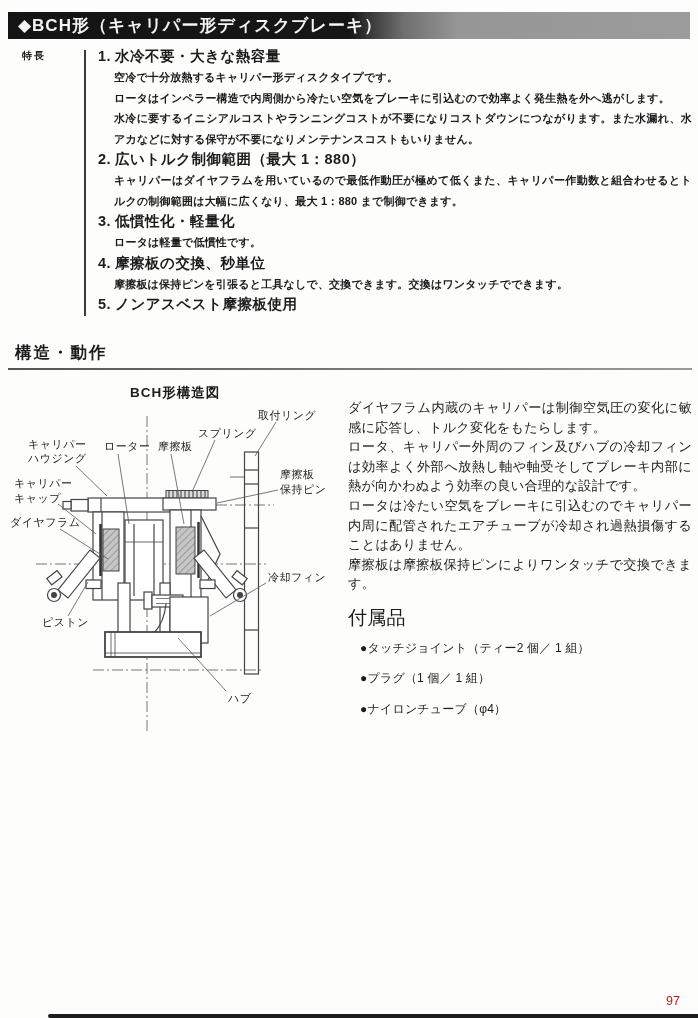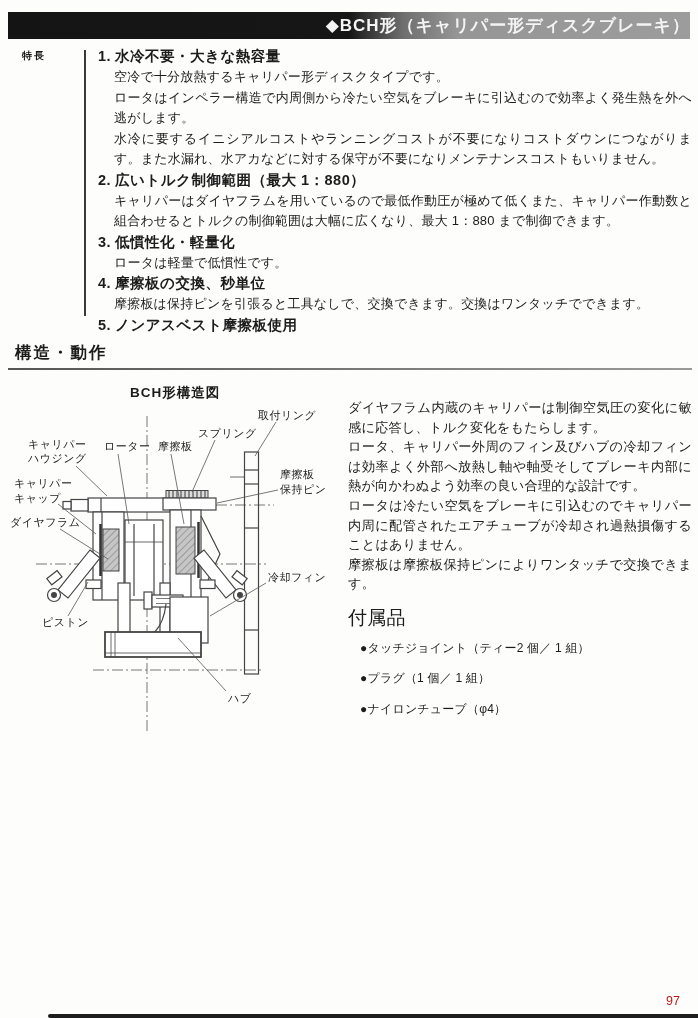--- a/index.html
+++ b/index.html
@@ -12,21 +12,21 @@
     position:relative;
     width:698px;height:1018px;
     margin:0 auto;
     background:#fdfdfc;
     overflow:hidden;
   }
   
   .header-bar{
     position:absolute;left:8px;top:12px;width:682px;height:27px;
     background:linear-gradient(90deg,#141414 0%,#161616 50%,#6f6f6f 58%,#969696 66%,#9c9c9c 100%);
-    display:flex;align-items:center;justify-content:flex-end;
+    display:flex;align-items:center;
   }
   .header-bar .title{
     color:#f4f4f4;font-size:17px;font-weight:bold;letter-spacing:1px;
     padding-left:10px;white-space:nowrap;
   }
   
   .feat-label{
     position:absolute;left:22px;top:49px;
     font-size:10px;font-weight:bold;letter-spacing:2px;
   }
@@ -35,22 +35,23 @@
   }
   .feat-content{
     position:absolute;left:98px;top:46px;width:594px;
   }
   .feat-title{
     margin:0;font-size:14.5px;font-weight:bold;line-height:21px;letter-spacing:0.5px;
   }
   .feat-title .no{margin-right:4px;}
   .feat-body{margin:0;padding-left:16px;}
   .feat-body p{
-    margin:0;font-size:13px;line-height:20.5px;letter-spacing:0.2px;
+    margin:0;font-size:11px;line-height:20.5px;letter-spacing:0.2px;
     text-align:justify;
+    font-weight:bold;
   }
   
   .struct-heading{
     position:absolute;left:15px;top:342px;
     font-size:16.5px;font-weight:bold;letter-spacing:2px;
   }
   .struct-rule{
     position:absolute;left:8px;top:368px;width:684px;height:2px;
     background:linear-gradient(90deg,#555,#9a9a9a);
   }

